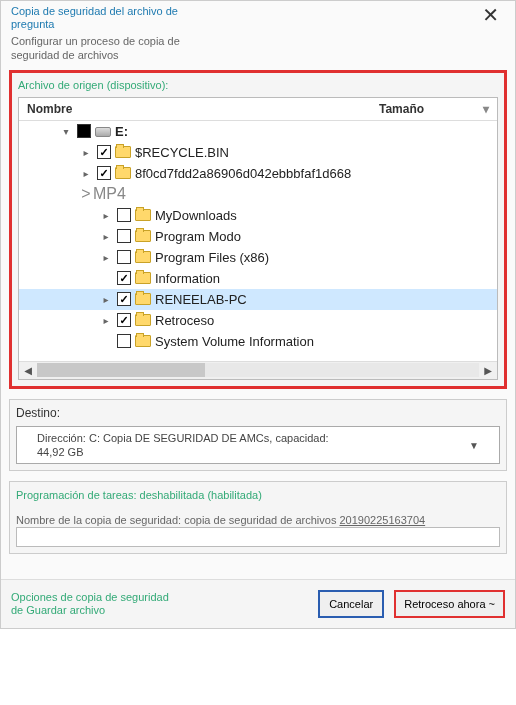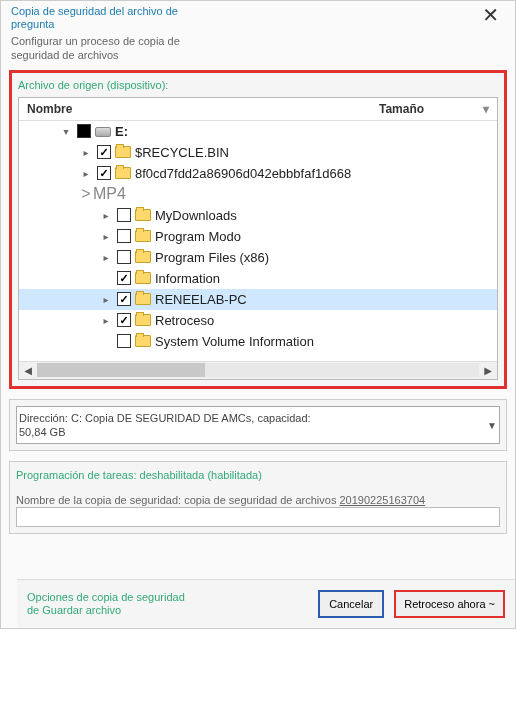--- a/index.html
+++ b/index.html
@@ -43,30 +43,30 @@
   .ind-1 { padding-left: 40px; }
   .ind-2 { padding-left: 60px; }
   .ind-3 { padding-left: 80px; }
   
   .hscroll { display: flex; align-items: center; border-top: 1px solid #ddd; height: 18px; background: #f0f0f0; }
   .hscroll .arrow { width: 18px; text-align: center; font-size: 10px; color: #555; cursor: pointer; }
   .hscroll .track { flex: 1; height: 14px; background: #e8e8e8; position: relative; }
   .hscroll .thumb { position: absolute; left: 0; top: 0; width: 38%; height: 100%; background: #c8c8c8; }
   
   .dest-label { font-size: 12px; color: #333; margin-bottom: 6px; }
-  .dest-combo { border: 1px solid #aaa; background: #fff; display: flex; align-items: center; padding: 4px 2px; font-size: 11px; color: #444; line-height: 1.3; }
+  .dest-combo { border: 1px solid #aaa; background: #fff; display: flex; align-items: center; padding: 4px 20px; font-size: 11px; color: #444; line-height: 1.3; }
   .dest-combo .text { flex: 1; }
   .dest-combo .arrow { font-size: 10px; color: #555; cursor: pointer; padding-left: 6px; }
   
   .sched-label, .sol-label { font-size: 11px; color: #3a7; max-width: 260px; line-height: 1.3; margin-bottom: 10px; }
   .name-label { font-size: 11px; color: #666; line-height: 1.3; }
   .name-label .uline { text-decoration: underline; }
   .name-field { border: 1px solid #bbb; height: 20px; width: 100%; background: #fff; }
   
-  .footer { position: absolute; bottom: 0; left: 16px; right: 0; padding: 10px; display: flex; justify-content: space-between; align-items: center; border-top: 1px solid #ddd; background: #f5f5f5; }
+  .footer { position: absolute; bottom: 0; left: 0; right: 0; padding: 10px; display: flex; justify-content: space-between; align-items: center; border-top: 1px solid #ddd; background: #f5f5f5; }
   .opts-link { font-size: 11px; color: #3a7; max-width: 160px; line-height: 1.2; cursor: pointer; }
   .btns { display: flex; gap: 10px; }
   .btn { min-width: 66px; height: 28px; font-size: 11px; border: 1px solid #999; background: #efefef; padding: 2px 8px; cursor: pointer; display: flex; align-items: center; justify-content: center; text-align: center; line-height: 1.1; }
   .btn-primary { border: 2px solid #e03030; }
   .btn-secondary { border: 2px solid #2a5db0; }
 </style>
 </head>
 <body>
 
 <div class="window">
@@ -156,24 +156,25 @@
         <div class="arrow">◀</div>
         <div class="track">
           <div class="thumb"></div>
         </div>
         <div class="arrow">▶</div>
       </div>
     </div>
   </div>
 
   <div class="section-box">
+    <div class="dest-label">Destino:</div>
     <div class="dest-combo">
       <div class="text">
         <span>Dirección: C: Copia DE SEGURIDAD DE AMCs, capacidad:</span><br>
-        <span>50,84 GB</span>
+        <span>44,92 GB</span>
       </div>
       <div class="arrow">▼</div>
     </div>
   </div>
 
   <div class="section-box">
     <div class="sched-label">Programación de tareas: deshabilitada (habilitada)</div>
     <div class="name-label">
       <span>Nombre de la copia de seguridad: copia de seguridad de archivos </span><span class="uline">20190225163704</span>
     </div>

